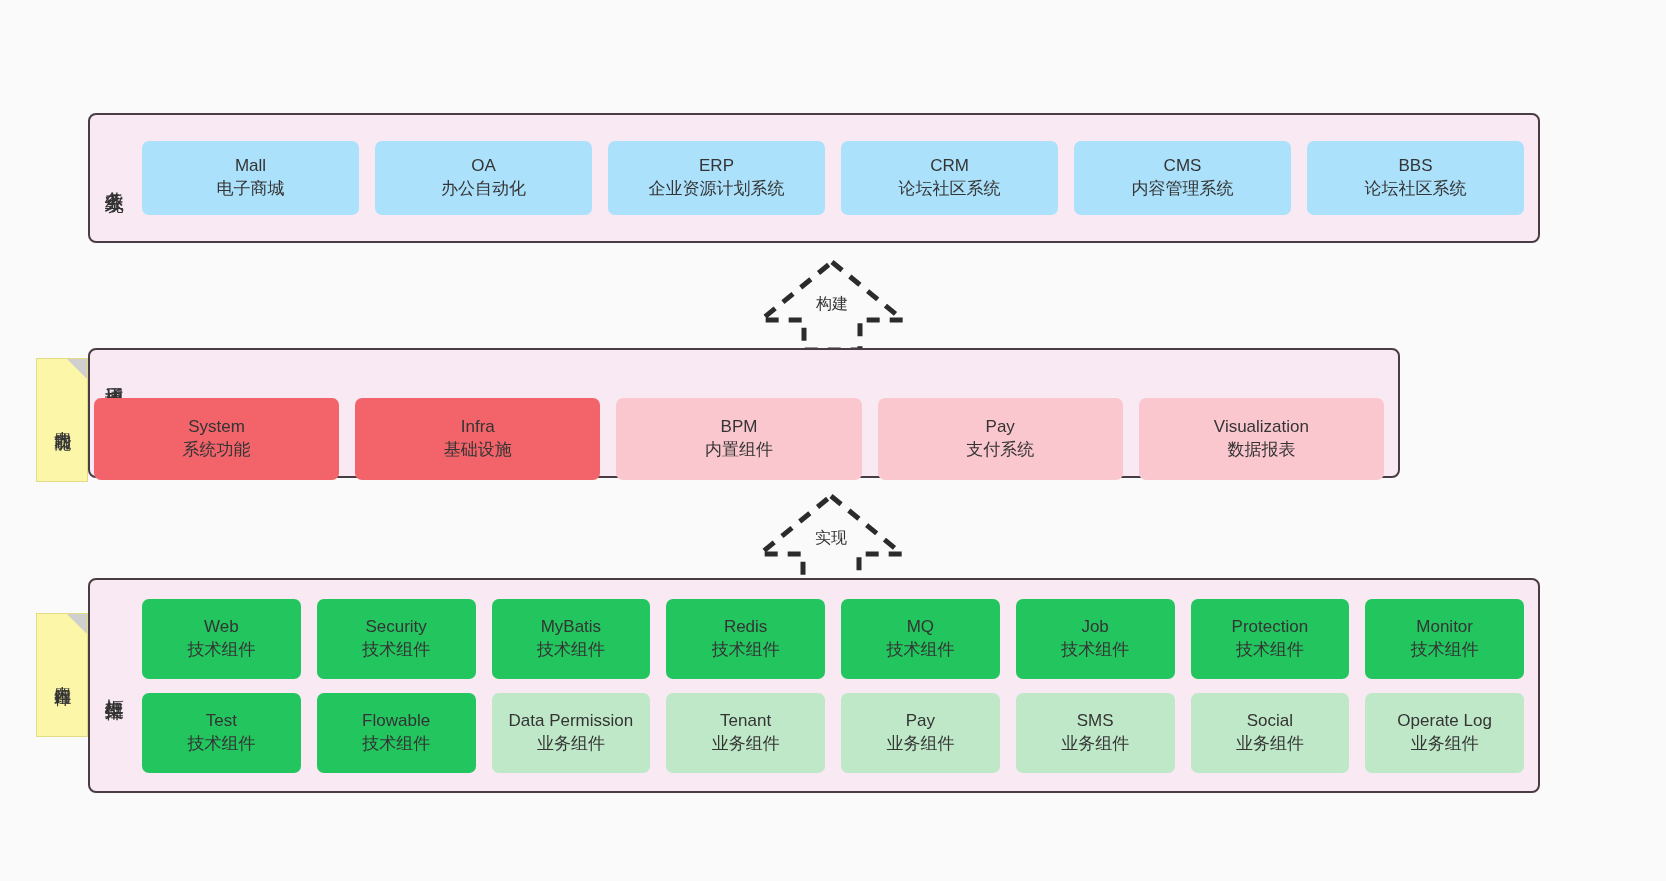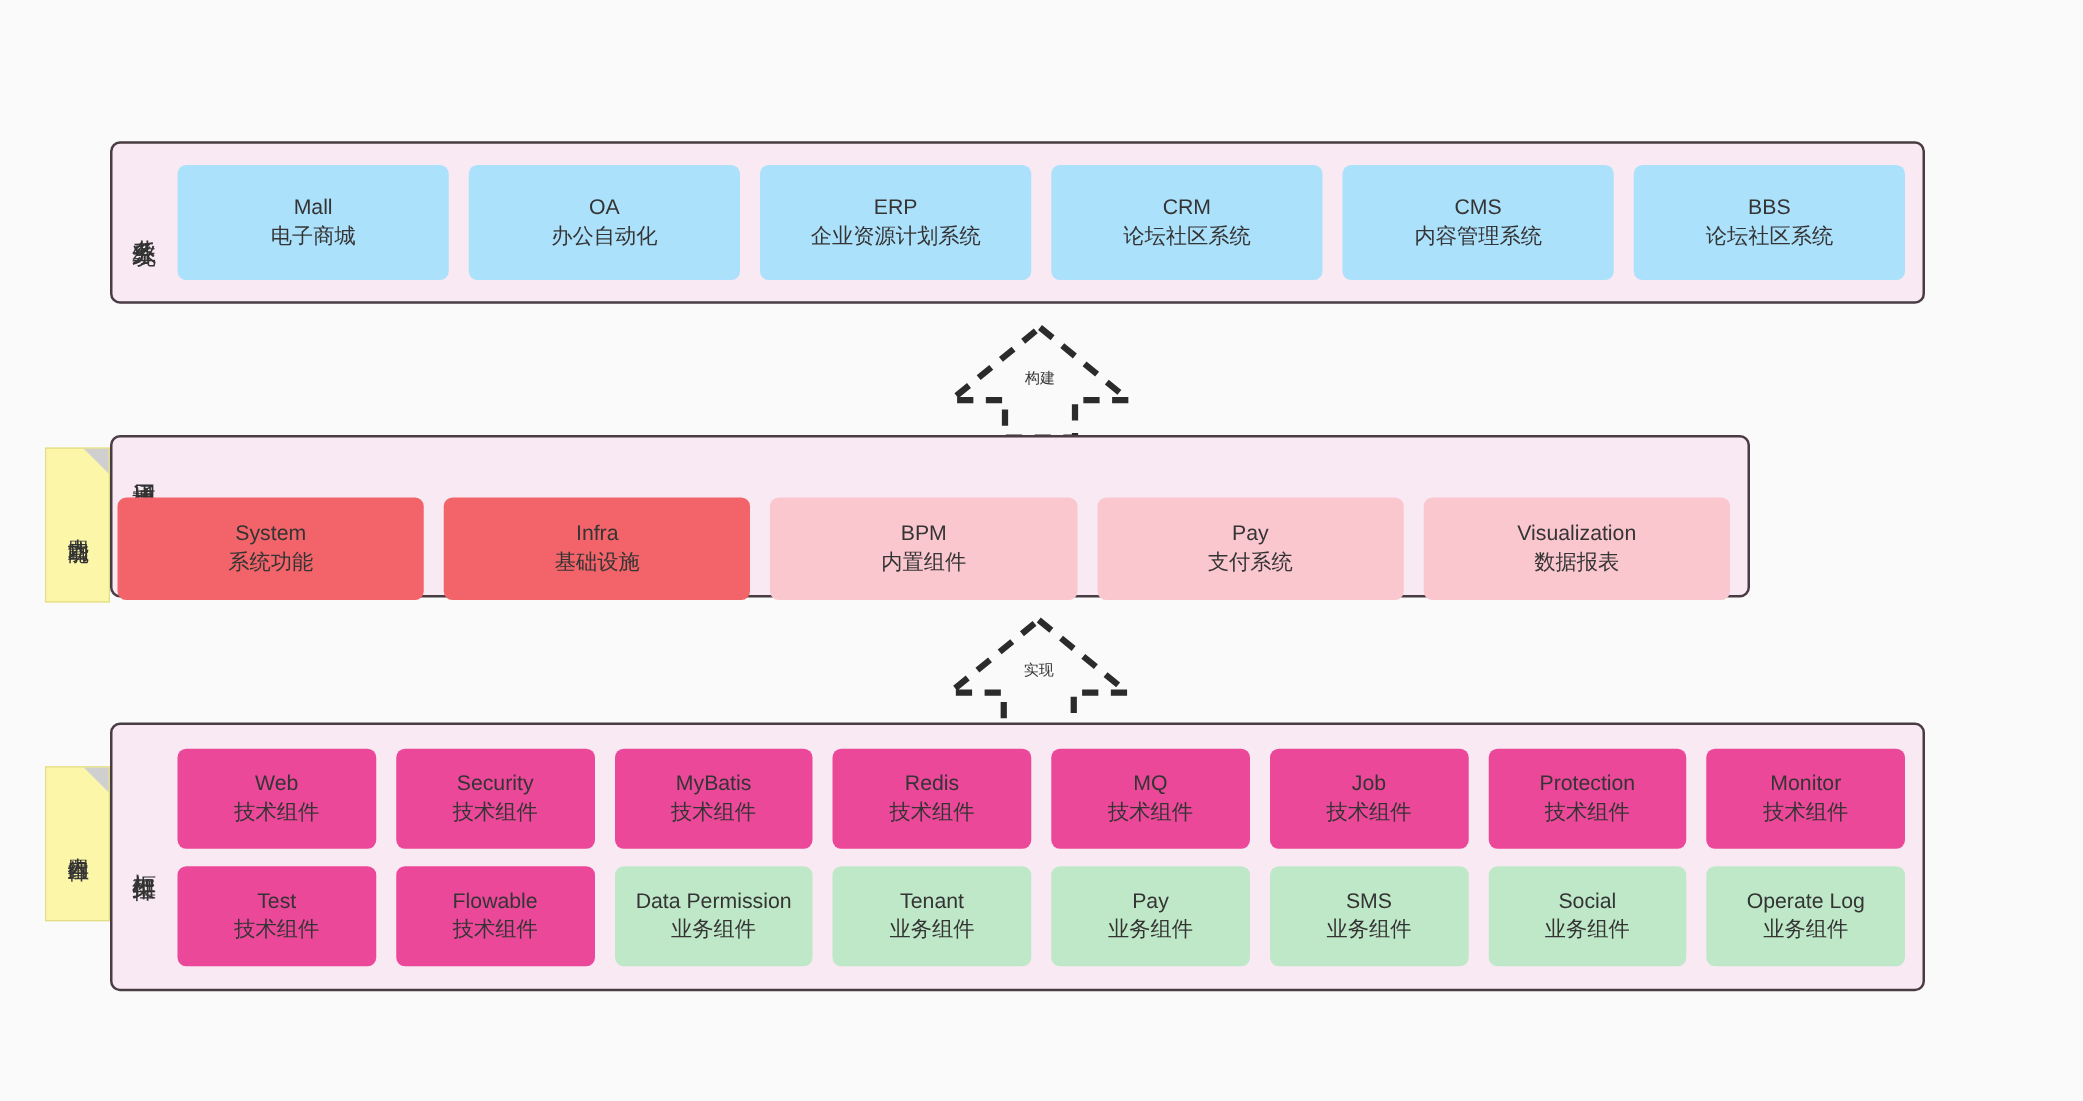--- a/index.html
+++ b/index.html
@@ -77,29 +77,29 @@
     padding: 6px 4px;
   }
   .card .t1 { white-space: nowrap; }
   .card .t2 { white-space: nowrap; font-family: Liberation Serif, serif; }
   .card.wrap .t1 { white-space: normal; }
 
   
   .c-blue       { background: #ace1fb; }
   .c-red        { background: #f2646a; }
   .c-pink       { background: #fbc7ce; }
-  .c-green      { background: #ec4899; }
+  .c-green      { background: #22c55e; }
   .c-green-soft { background: #bfe8c8; }
 
   
   #layer-business  { left: 88px;  top: 113px; width: 1452px; height: 130px; }
   #layer-common    { left: 88px;  top: 348px; width: 1312px; height: 130px; flex-direction: column; }
   #layer-framework { left: 88px;  top: 578px; width: 1452px; height: 215px; }
 
-  #layer-business  .card { height: 92px; }
+  #layer-business  .card { height: 74px; }
   #layer-common    .card { height: 82px; }
   #layer-framework .card { height: 80px; }
 
   
   .note {
     position: absolute;
     width: 52px;
     background: #fcf7a8;
     border: 1px solid #e3dc86;
     box-sizing: border-box;
@@ -133,21 +133,21 @@
     width: 150px;
     height: 90px;
   }
   .arrow svg { display: block; width: 150px; height: 90px; }
   .arrow-label {
     position: absolute;
     left: 0;
     right: 0;
     top: 36px;
     text-align: center;
-    font-size: 12px;
+    font-size: 16px;
     color: #333;
     background: transparent;
   }
   #arrow-build   { left: 757px; top: 258px; }
   #arrow-realize { left: 756px; top: 492px; }
 </style>
 </head>
 <body>
 
 <div class="canvas">

